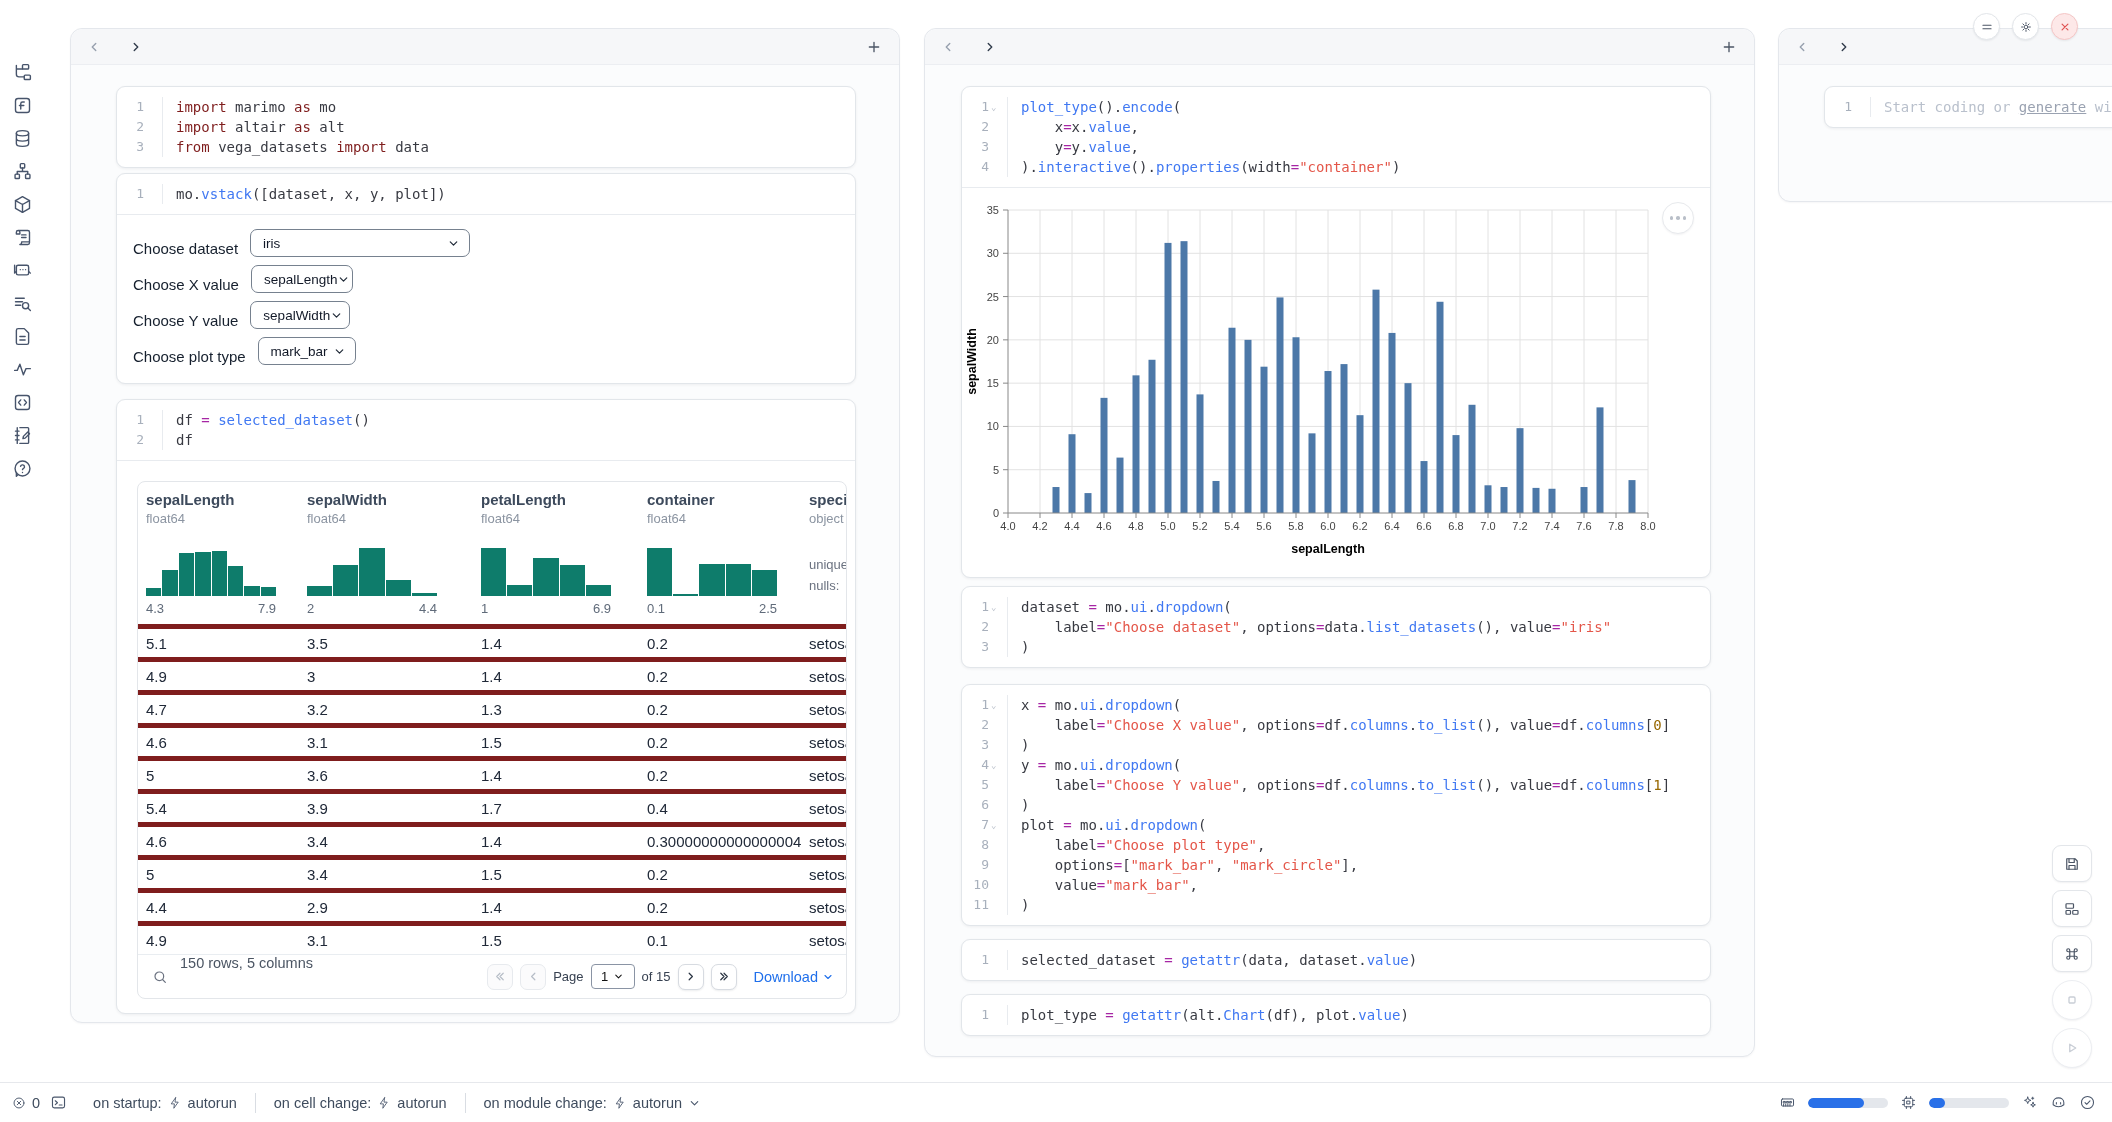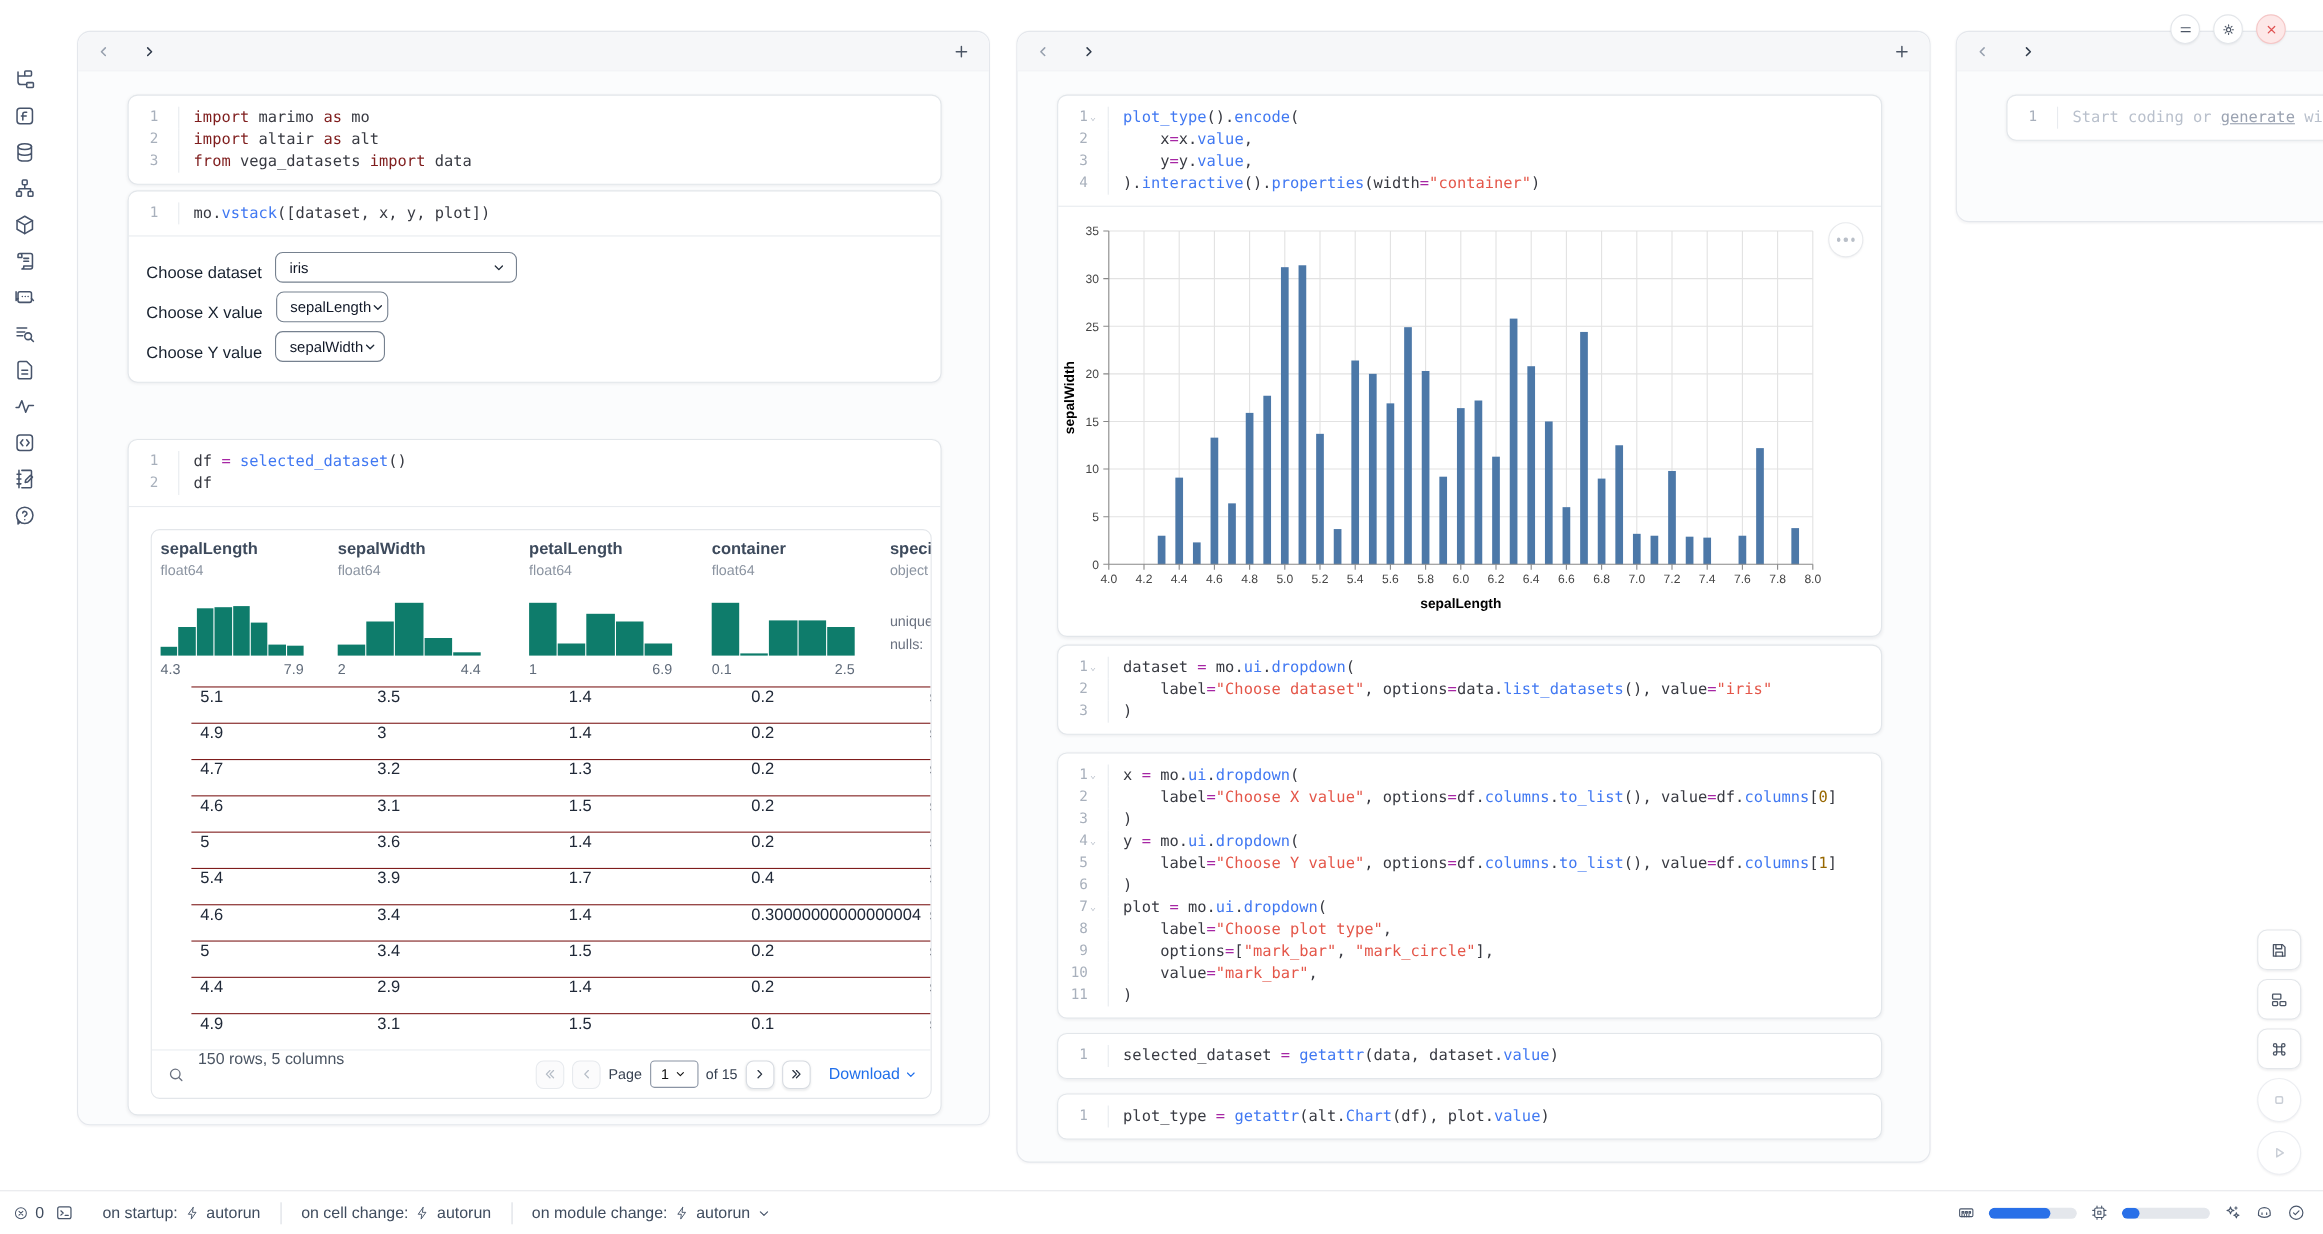--- a/index.html
+++ b/index.html
@@ -55,21 +55,21 @@
     background:#fff; overflow:hidden; }
   .t-grid { display:flex; }
   .t-col { flex:0 0 auto; padding:8px 0 0 8px; overflow:hidden; }
   .t-name { font-size:15px; font-weight:700; color:#3d4a5c; line-height:20px; white-space:nowrap; }
   .t-dtype { font-size:13px; color:#8b94a1; line-height:18px; white-space:nowrap; }
   .t-hist { margin-top:12px; height:56px; width:130px; display:flex; align-items:flex-end; gap:1px; }
   .t-hist i { flex:1 1 0; background:#0e7c6b; display:block; }
   .t-range { margin-top:4px; width:130px; display:flex; justify-content:space-between;
     font-size:13px; color:#606b7a; line-height:18px; padding-bottom:6px; }
   .t-stats { margin-top:26px; font-size:13px; color:#6b7280; line-height:21px; white-space:nowrap; }
-  .t-row { display:flex; border-top:1px solid #7f1d1d; height:33px; align-items:flex-start;margin-left:36px; }
+  .t-row { display:flex; border-top:5px solid #7f1d1d; height:33px; align-items:center; }
   .t-cell { flex:0 0 auto; padding-left:8px; font-size:15px; color:#202938; white-space:nowrap; overflow:hidden; }
   .t-footer { border-top:1px solid #e9edf1; height:44px; display:flex; padding:0 12px 0 14px; }
   .t-sum { font-size:14.5px; color:#4b5563; margin-left:12px; }
   .pager { margin-left:auto; display:flex; align-items:center; gap:7px; }
   .pg-btn { width:26px; height:26px; border-radius:7px; display:flex; align-items:center; justify-content:center; cursor:pointer; }
   .pg-dis { border:1px solid #e7eaee; background:#fbfbfc; color:#b6bdc7; }
   .pg-en  { border:1px solid #d7dbe1; background:#fff; color:#2a3442; box-shadow:0 1px 2px rgba(16,24,40,.08); }
   .pg-btn svg { width:13px; height:13px; }
   .pg-txt { font-size:13px; color:#374151; }
   .pg-sel { width:44px; height:25px; border:1px solid #8a94a4; border-radius:4px; background:#fff;
@@ -253,20 +253,31 @@
                   <svg viewBox="0 0 24 24" fill="none" stroke="currentColor" stroke-width="2.2" stroke-linecap="round" stroke-linejoin="round">
                     <path d="M6 9l6 6 6-6"></path>
                   </svg>
                 </span>
               </span>
             </div>
             <div class="dd-row">
               <span class="dd-label">Choose Y value</span>
               <span class="dd-select" style="width: 100px;">
                 <span>sepalWidth</span>
+                <span style="display: flex; width: 13px;">
+                  <svg viewBox="0 0 24 24" fill="none" stroke="currentColor" stroke-width="2.2" stroke-linecap="round" stroke-linejoin="round">
+                    <path d="M6 9l6 6 6-6"></path>
+                  </svg>
+                </span>
+              </span>
+            </div>
+            <div class="dd-row">
+              <span class="dd-label">Choose plot type</span>
+              <span class="dd-select" style="width: 98px;">
+                <span>mark_bar</span>
                 <span style="display: flex; width: 13px;">
                   <svg viewBox="0 0 24 24" fill="none" stroke="currentColor" stroke-width="2.2" stroke-linecap="round" stroke-linejoin="round">
                     <path d="M6 9l6 6 6-6"></path>
                   </svg>
                 </span>
               </span>
             </div>
           </div>
         </div>
       </div>

